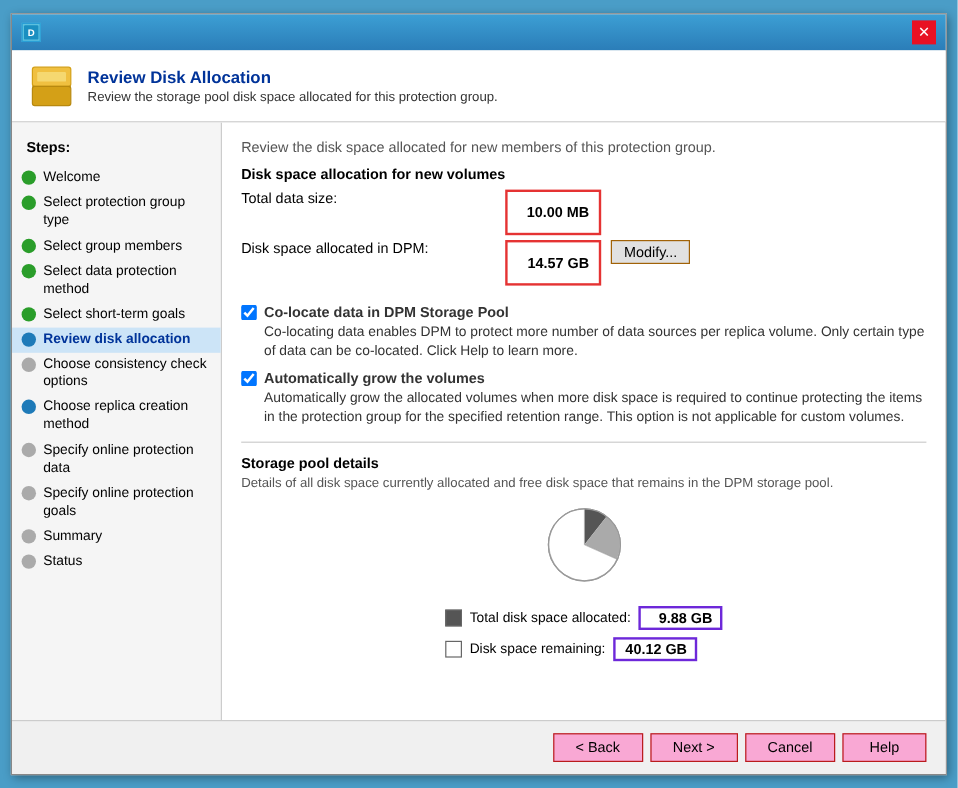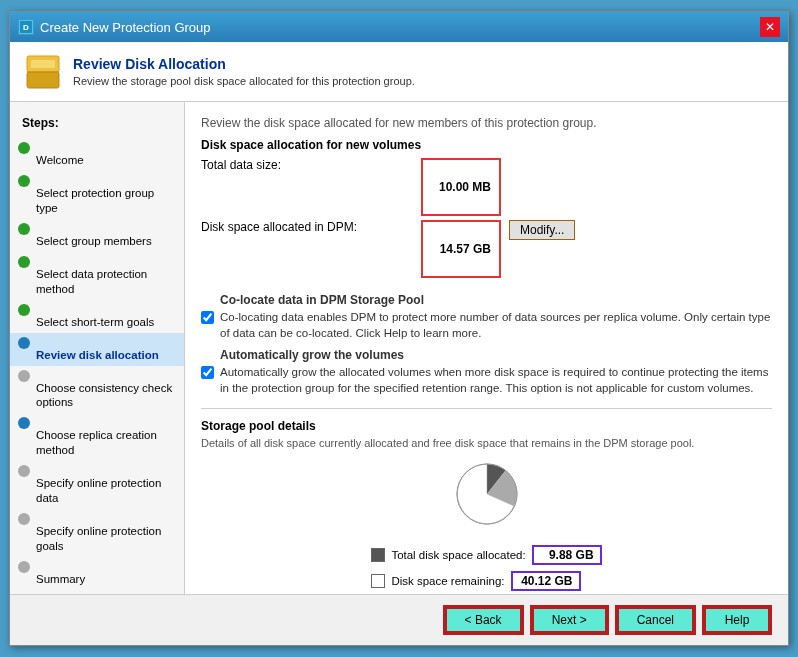--- a/index.html
+++ b/index.html
@@ -122,21 +122,20 @@
       margin-right: 6px;
       flex-shrink: 0;
       margin-top: 1px;
     }
     .dot-green { background: #2a9d2a; }
     .dot-blue { background: #1e7ab8; }
     .dot-gray { background: #aaa; }
     .step-label {
       font-size: 11.5px;
       color: #000;
-      margin-top: 12px;
     }
     .step-item.active .step-label {
       font-weight: bold;
       color: #003399;
     }
     .main-panel {
       flex: 1;
       background: white;
       padding: 14px 16px;
       overflow-y: auto;
@@ -160,41 +159,41 @@
       align-items: flex-start;
       margin-bottom: 4px;
     }
     .allocation-label {
       font-size: 12px;
       color: #000;
       width: 220px;
     }
     .allocation-value-box {
       border: 2px solid #e53333;
-      padding: 20px 8px;
+      padding: 10px 8px;
       font-size: 12px;
       font-weight: bold;
       color: #000;
       min-width: 80px;
       text-align: right;
     }
     .modify-btn {
       margin-left: 8px;
       padding: 2px 10px;
       font-size: 12px;
       background: #e1e1e1;
       border: 1px solid #a16207;
       cursor: pointer;
     }
     .checkbox-section {
       margin-bottom: 12px;
     }
     .checkbox-row {
       display: flex;
-      align-items: center;
+      align-items: flex-start;
       margin-bottom: 6px;
     }
     .checkbox-row input[type="checkbox"] {
       margin-right: 6px;
       margin-top: 2px;
       flex-shrink: 0;
     }
     .checkbox-desc {
       font-size: 11.5px;
       color: #333;
@@ -266,40 +265,39 @@
       background: #f0f0f0;
       border-top: 1px solid #ccc;
       padding: 10px 16px;
       display: flex;
       justify-content: flex-end;
       gap: 6px;
     }
     .footer-btn {
       padding: 4px 18px;
       font-size: 12px;
-      background: #5eead4;
-      border: 4px solid #b91c1c;
+      background: #f9a8d4;
+      border: 1px solid #b91c1c;
       cursor: pointer;
       min-width: 70px;
     }
   </style>
 </head>
 <body>
 
 <div class="window">
 
   <div class="title-bar">
     <div class="title-bar-left">
       <div class="title-icon">
         <svg width="14" height="14" viewBox="0 0 14 14">
           <rect x="1" y="1" width="12" height="12" fill="#1a8fc1" rx="1"></rect>
           <text x="7" y="10" text-anchor="middle" font-size="8" fill="white" font-weight="bold">D</text>
         </svg>
       </div>
-      <span>Create New Protection Group</span>
     </div>
     <button class="close-btn">✕</button>
   </div>
 
   <div class="header-area">
     <div class="header-icon">
       <svg width="36" height="36" viewBox="0 0 36 36">
         <rect x="2" y="18" width="32" height="16" rx="2" fill="#d4a017" stroke="#b8890f" stroke-width="1"></rect>
         <rect x="2" y="2" width="32" height="16" rx="2" fill="#f0c040" stroke="#d4a017" stroke-width="1"></rect>
         <rect x="6" y="6" width="24" height="8" rx="1" fill="#f5d870"></rect>

